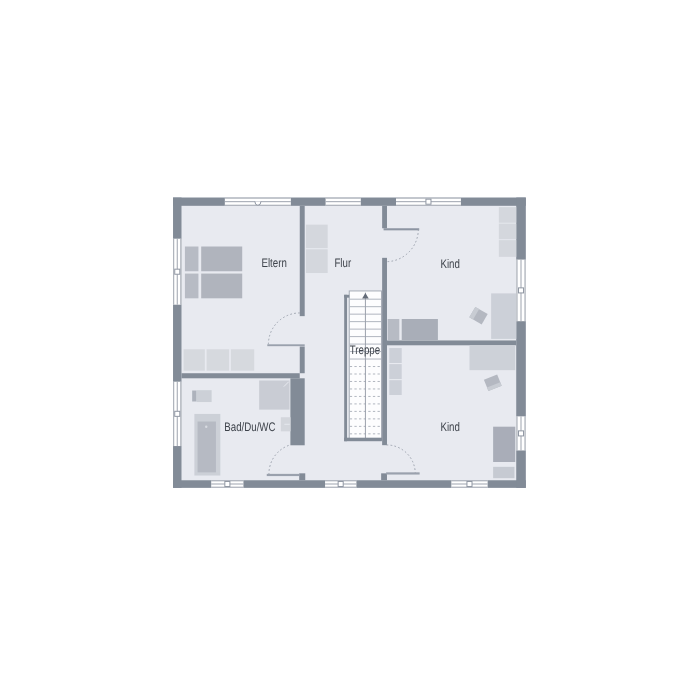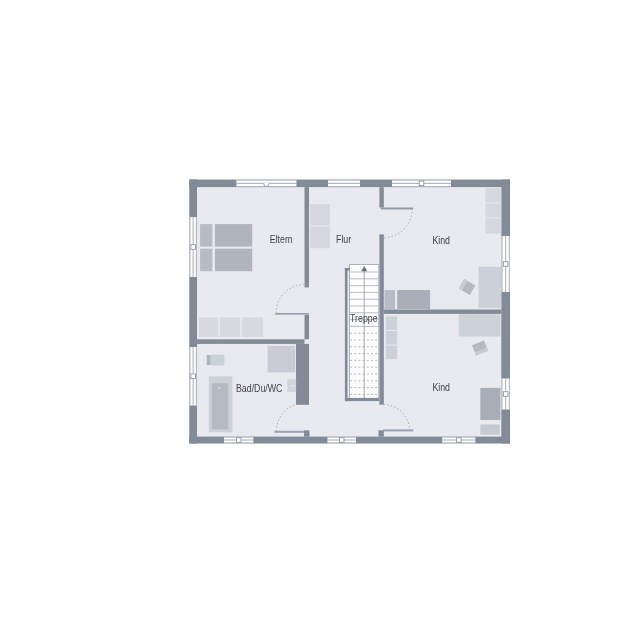--- a/index.html
+++ b/index.html
@@ -1,16 +1,16 @@
 <!DOCTYPE html>
 <html><head>
 <meta charset="utf-8">
 <style>
   html,body{margin:0;padding:0;background:#ffffff;}
-  #wrap{width:544px;height:636px;position:relative;background:#ffffff;overflow:hidden;margin-left:32px;}
+  #wrap{width:544px;height:636px;position:relative;background:#ffffff;overflow:hidden;}
   svg{display:block;}
   text{font-family:"Liberation Sans",sans-serif;fill:#3e434b;}
 </style>
 </head>
 <body>
 <div id="wrap">
 <svg width="636" height="636" viewBox="0 0 636 636">
   <rect x="0" y="0" width="636" height="636" fill="#ffffff"></rect>
 
   <rect x="157.3" y="179.6" width="320.7" height="263.9" fill="#e8eaf0"></rect>

